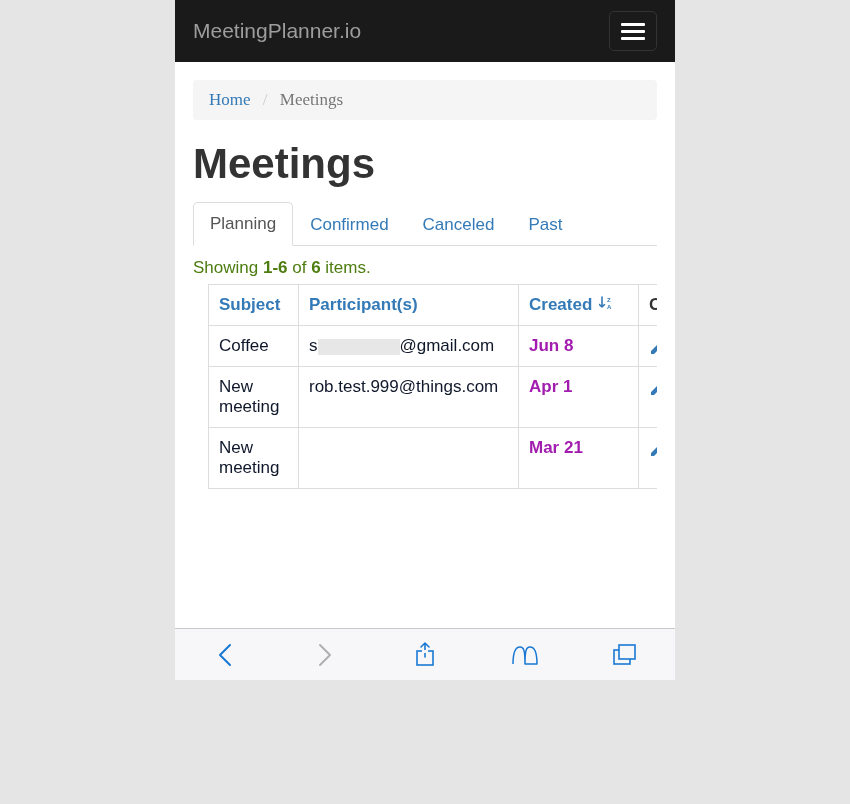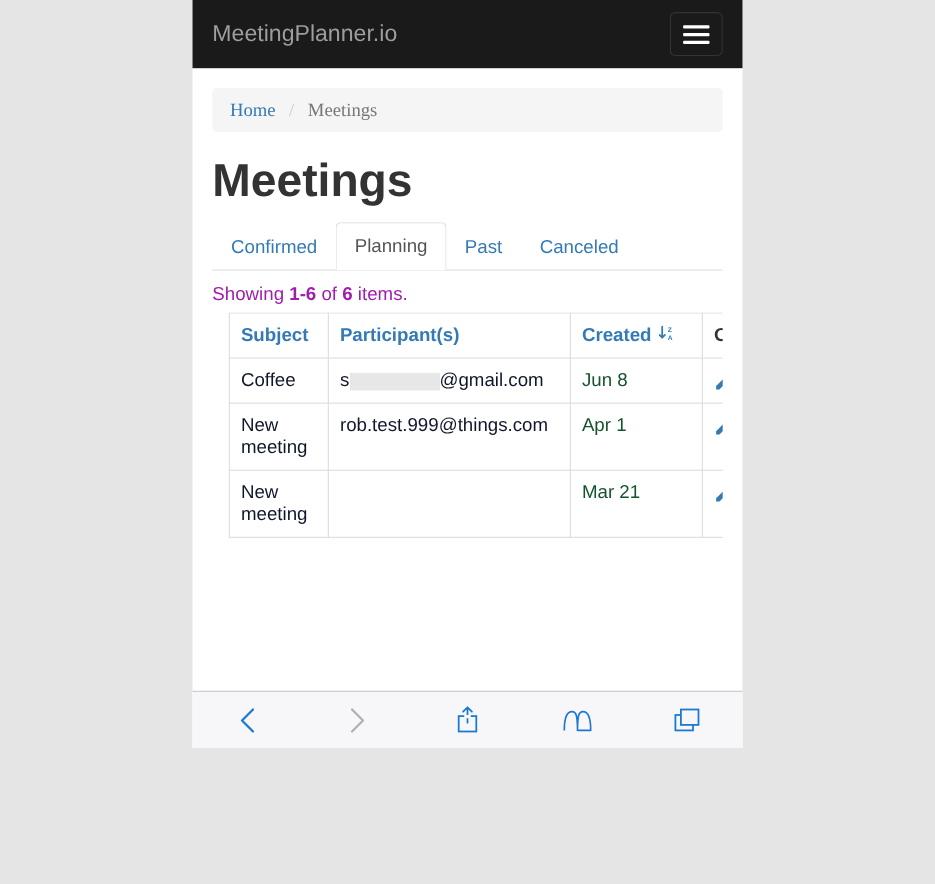--- a/index.html
+++ b/index.html
@@ -94,21 +94,21 @@
     position: relative;
   }
   .tab.active {
     color: #555;
     border-color: #ddd;
     background: #fff;
     border-bottom: 1px solid #fff;
   }
   .summary {
     font-size: 17px;
-    color: #a21caf;
+    color: #4d7c0f;
     margin: 12px 0 6px 0;
   }
   .summary b { font-weight: 700; }
   .table-wrap {
     overflow-x: hidden;
     width: 100%;
     padding-left: 15px;
   }
   table {
     border-collapse: collapse;
@@ -127,21 +127,21 @@
     color: #337ab7;
     cursor: pointer;
     white-space: nowrap;
   }
   th.options { color: #333; cursor: default; }
   col.c-subject { width: 90px; }
   col.c-participant { width: 220px; }
   col.c-created { width: 120px; }
   col.c-options { width: 110px; }
   td.subject a, td.participant a { color: #0f172a; text-decoration: none; word-wrap: break-word; }
-  td.created { color: #14532d; }
+  td.created { color: #a21caf; font-weight: bold; }
   .sort-icon {
     display: inline-block;
     font-size: 14px;
     margin-left: 2px;
   }
   .action-icon {
     color: #337ab7;
     cursor: pointer;
     margin-right: 4px;
     display: inline-block;
@@ -192,24 +192,24 @@
 
     <div class="breadcrumb">
       <a href="#">Home</a>
       <span class="sep">/</span>
       <span>Meetings</span>
     </div>
 
     <h1>Meetings</h1>
 
     <div class="tabs">
+      <div class="tab active">Planning</div>
       <div class="tab">Confirmed</div>
-      <div class="tab active">Planning</div>
+      <div class="tab">Canceled</div>
       <div class="tab">Past</div>
-      <div class="tab">Canceled</div>
     </div>
 
     <div class="summary">
       <span>Showing </span><b>1-6</b><span> of </span><b>6</b><span> items.</span>
     </div>
 
     <div class="table-wrap">
       <table>
         <colgroup>
           <col class="c-subject">

